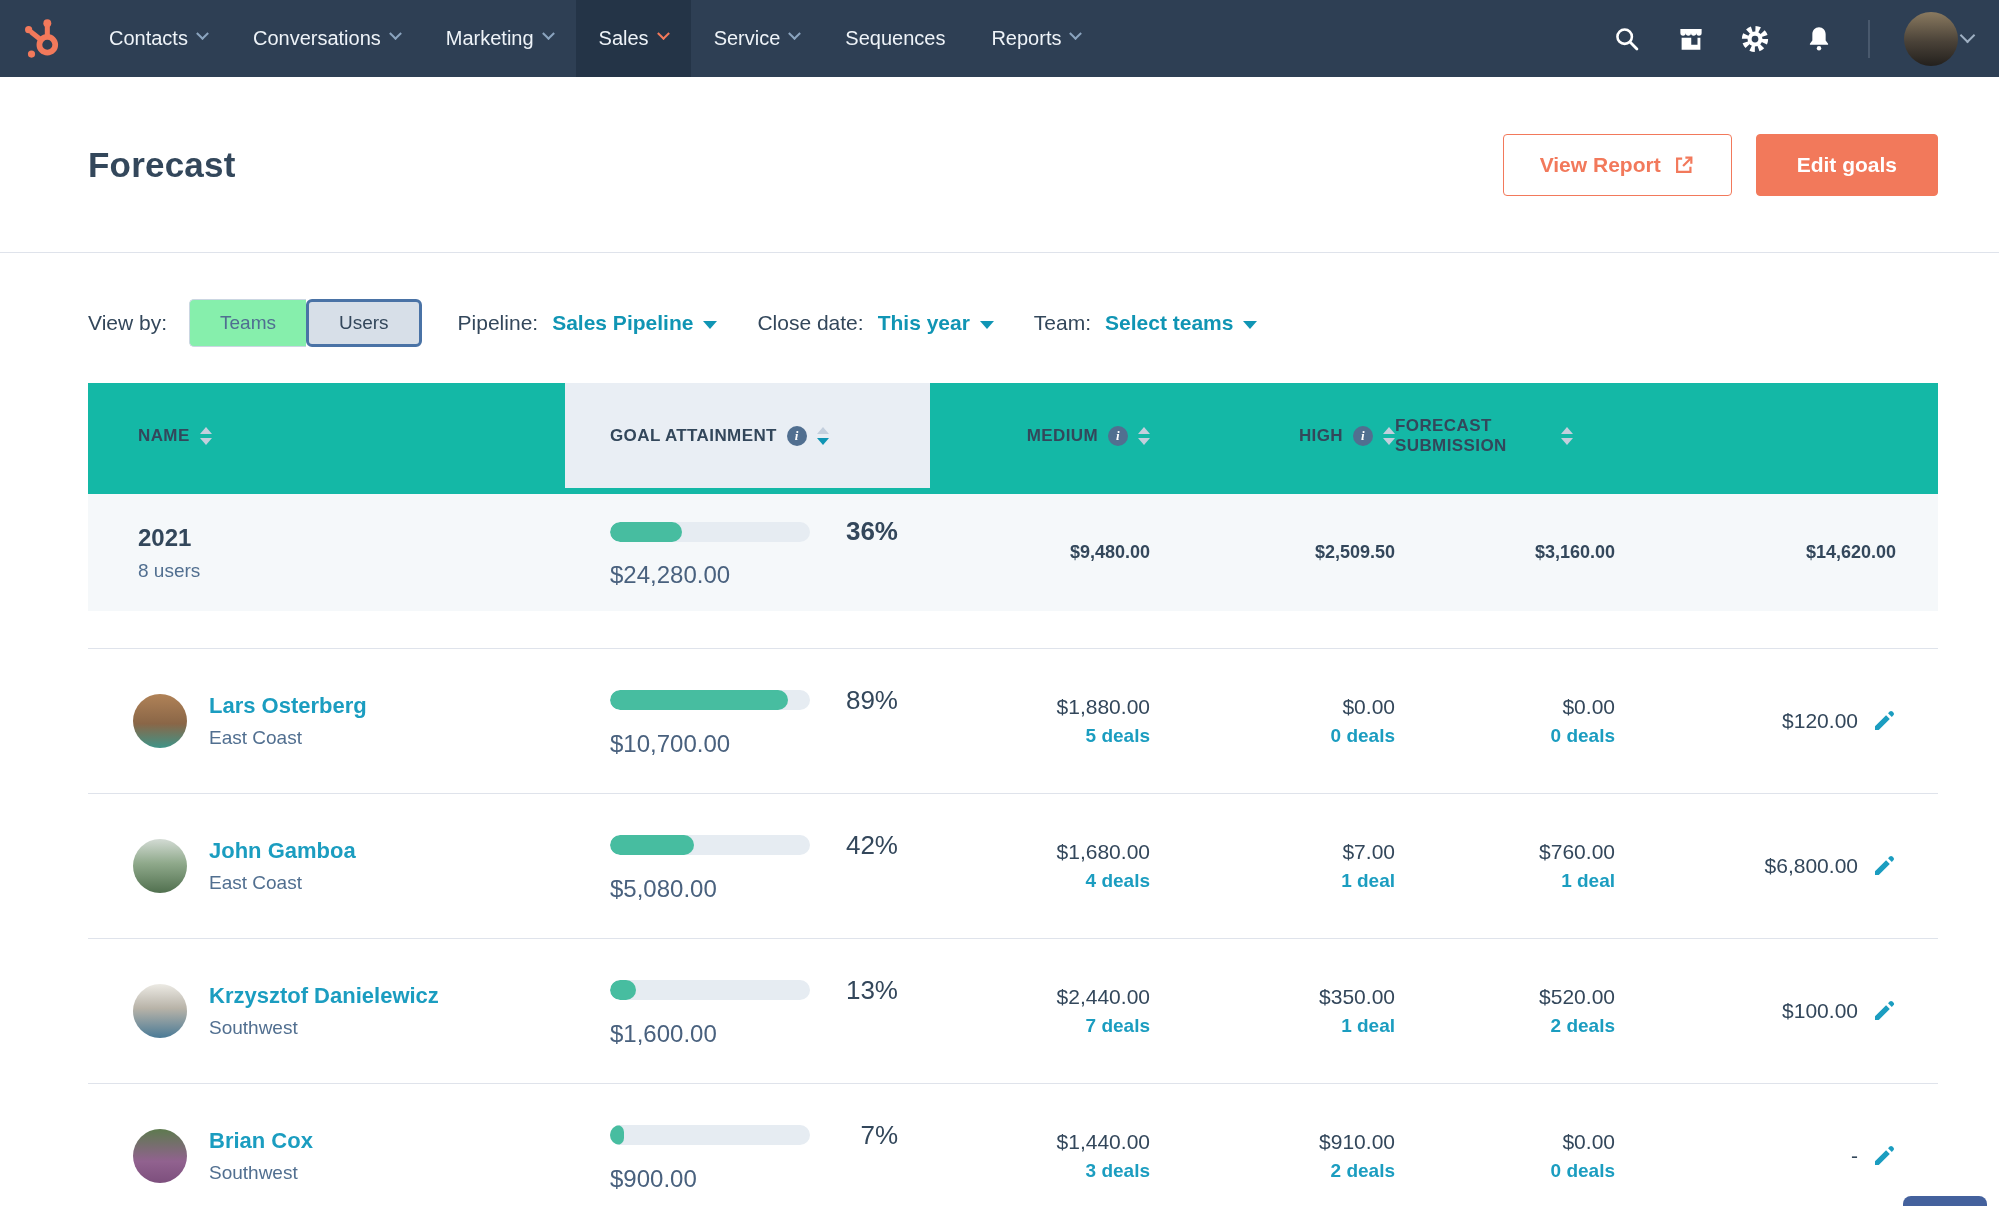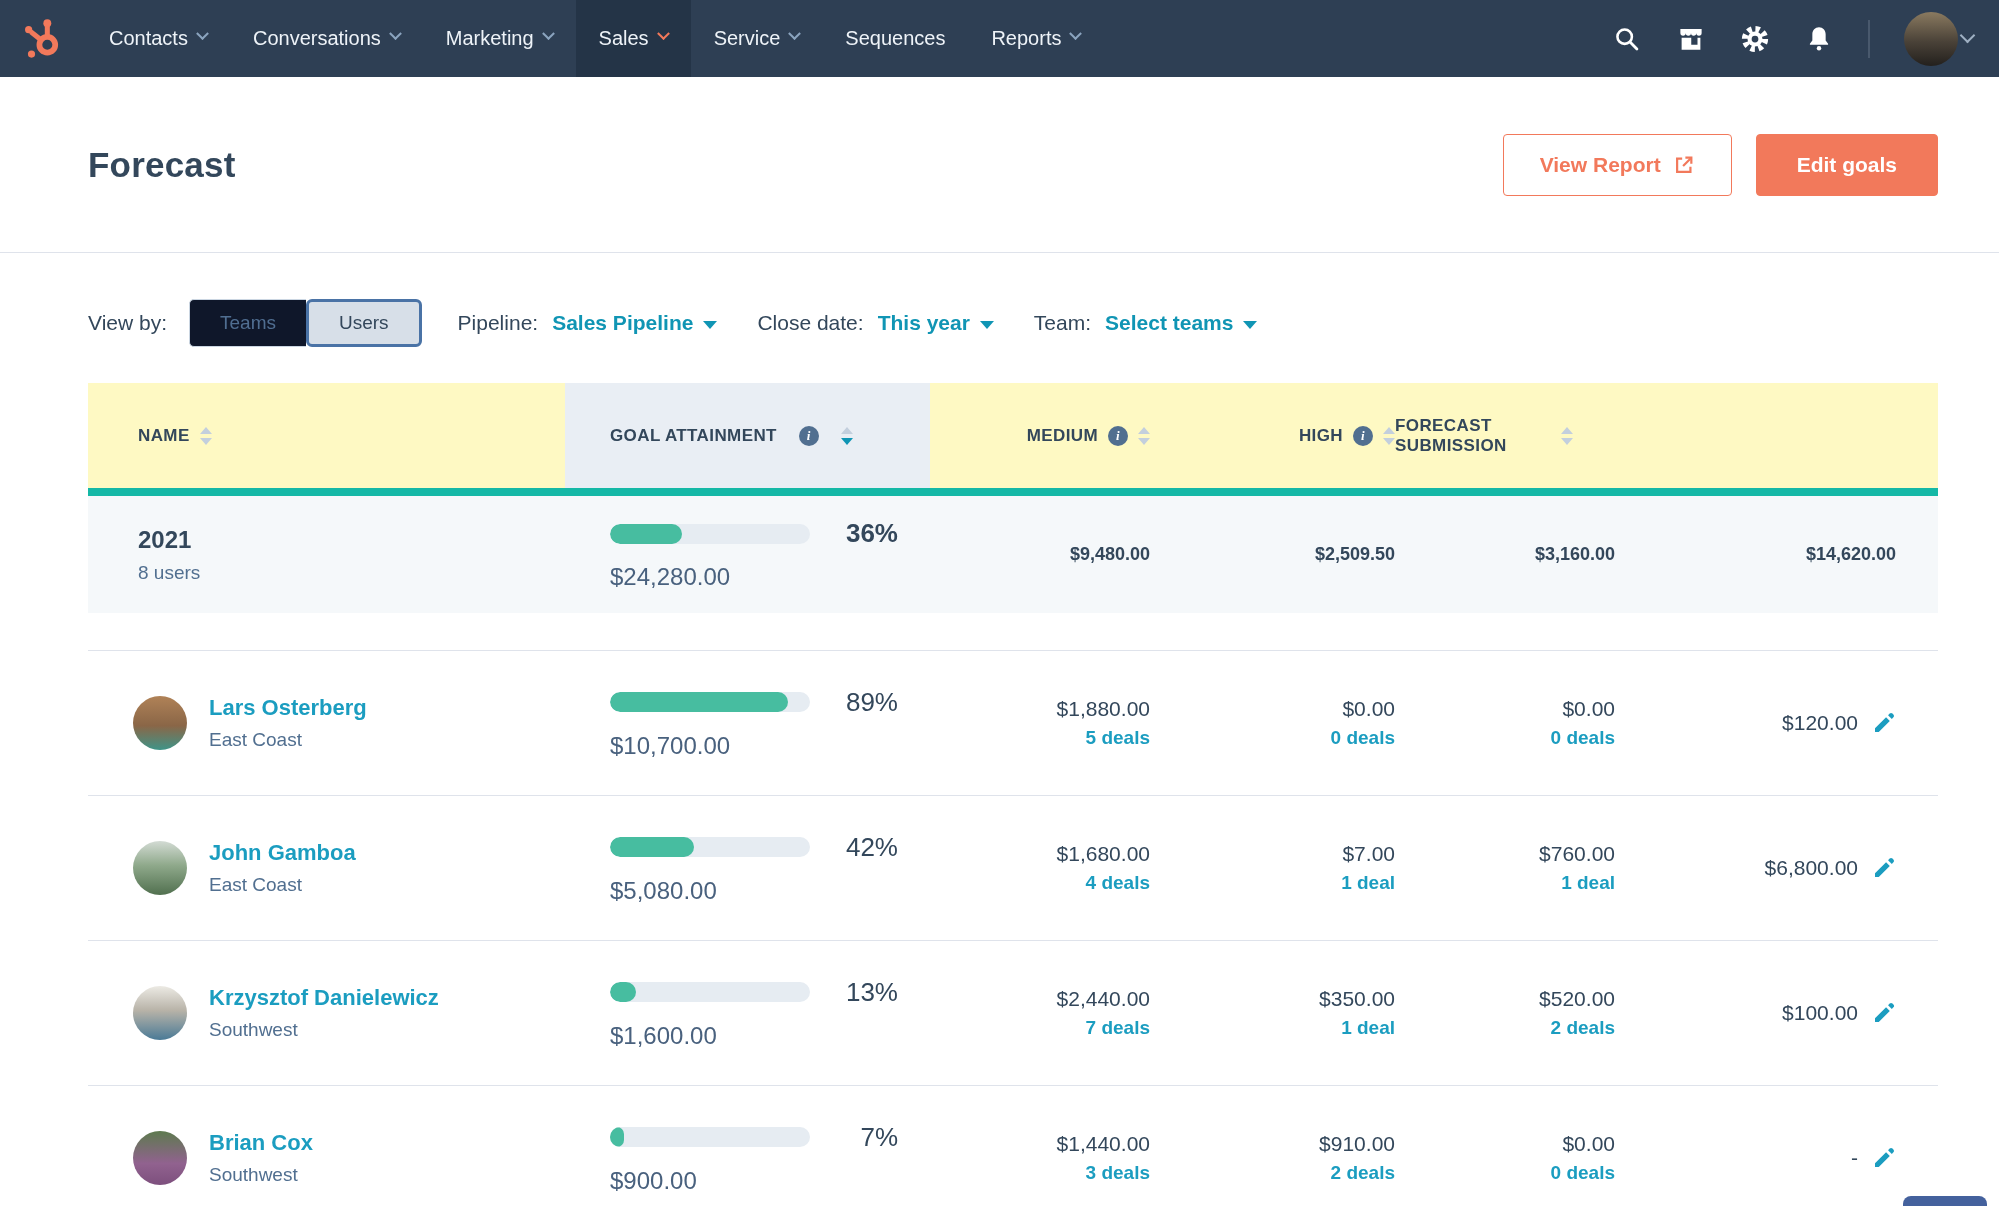--- a/index.html
+++ b/index.html
@@ -33,36 +33,36 @@
     align-items:center; gap:12px; cursor:pointer; font-family:inherit; }
   .btn-outline { background:#fff; border:1px solid #f2795b; color:#f2795b; padding:0 36px; }
   .btn-solid { background:#f2795b; border:1px solid #f2795b; color:#fff; padding:0 40px; }
 
   
   .filterbar { display:flex; align-items:center; padding:46px 0 0 88px; gap:14px; }
   .filter-label { font-size:21px; color:#33475b; }
   .viewtoggle { display:flex; margin-right:22px; }
   .seg { height:48px; padding:0 30px; font-size:19px; display:flex; align-items:center;
     cursor:pointer; color:#506e91; }
-  .seg-teams { background:#0f172a; border:1px solid #cbd6e2; border-radius:5px 0 0 5px; border-right:none; }
+  .seg-teams { background:#86efac; border:1px solid #cbd6e2; border-radius:5px 0 0 5px; border-right:none; }
   .seg-users { background:#d7dfe8; border:3px solid #4a73a6; border-radius:6px; color:#33475b; }
   .dropdown { display:flex; align-items:center; gap:10px; color:#1095b4; font-size:21px;
     font-weight:600; cursor:pointer; margin-right:26px; }
   .caret { width:0; height:0; border-left:7px solid transparent; border-right:7px solid transparent;
     border-top:8px solid #1095b4; margin-top:3px; }
 
   
   .forecast-table { margin:36px 61px 0 88px; }
   .tgrid { display:grid; grid-template-columns:477px 365px 220px 245px 220px auto; }
 
-  .thead { background:#fef9c3; border-bottom:8px solid #14b8a6; }
+  .thead { background:#14b8a6; border-bottom:6px solid #14b8a6; }
   .th { min-height:105px; display:flex; align-items:center; font-size:17px; font-weight:700;
     letter-spacing:.4px; color:#33475b; cursor:pointer; }
   .th-name { padding-left:50px; gap:10px; }
-  .th-goal { background:#e9eef4; padding-left:45px; gap:22px; }
+  .th-goal { background:#e9eef4; padding-left:45px; gap:10px; }
   .th-right { justify-content:flex-end; gap:10px; text-align:right; }
   .th-low span.lbl { max-width:135px; }
   .th-forecast { padding-right:42px; }
   .th-forecast span.lbl { max-width:160px; text-align:left; }
   .sorts { display:flex; flex-direction:column; gap:4px; align-items:center; }
   .s-up { width:0; height:0; border-left:6px solid transparent; border-right:6px solid transparent;
     border-bottom:7px solid #c3cfdd; }
   .s-down { width:0; height:0; border-left:6px solid transparent; border-right:6px solid transparent;
     border-top:7px solid #c3cfdd; }
   .s-down.active { border-top-color:#0f95b4; }

